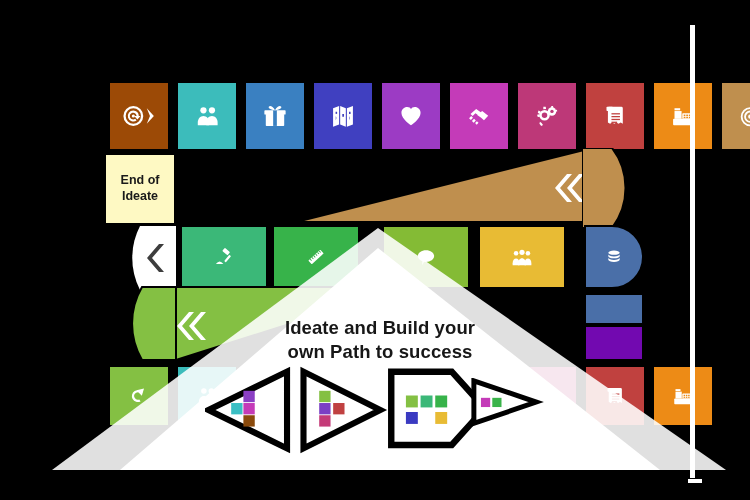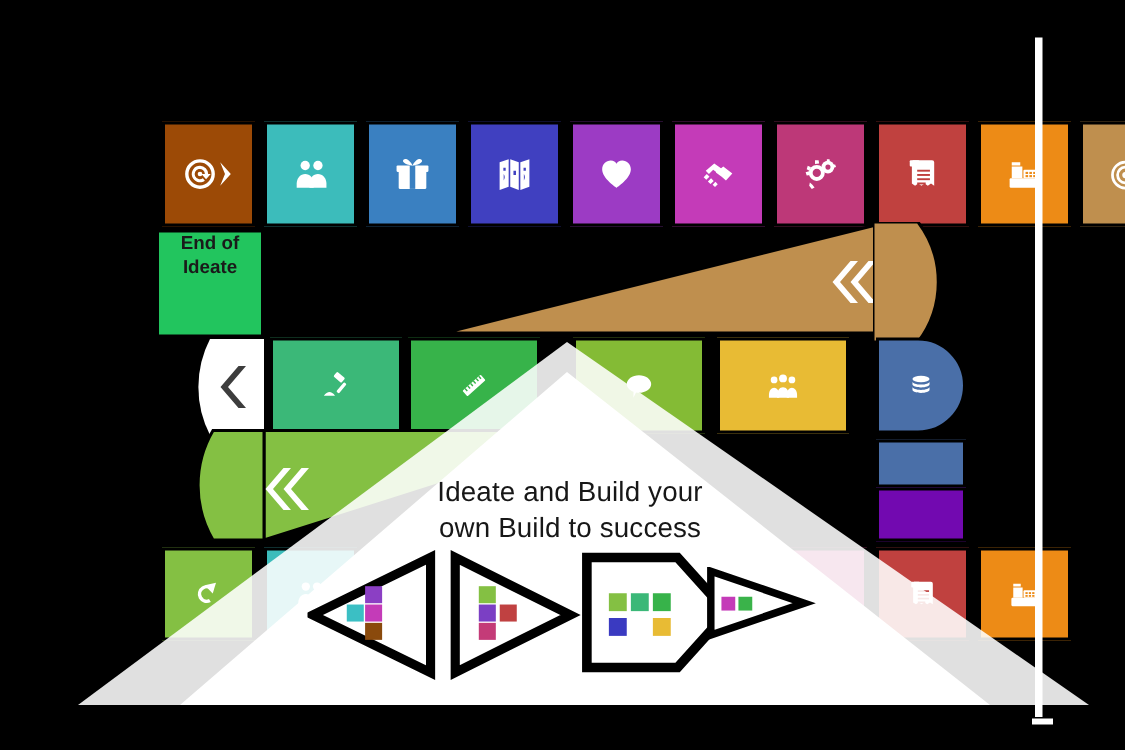--- a/index.html
+++ b/index.html
@@ -1,25 +1,25 @@
 <!DOCTYPE html>
 <html><head>
 <meta charset="utf-8">
 <style>
   html,body{margin:0;padding:0;background:#000;}
   body{width:750px;height:500px;overflow:hidden;font-family:"Liberation Sans",sans-serif;}
   #stage{position:relative;width:750px;height:500px;background:#000;}
   .tile{position:absolute;display:flex;align-items:center;justify-content:center;box-sizing:border-box;}
   .tile svg{display:block;}
-  .endsprint{position:absolute;background:#22c55e;display:flex;align-items:flex-start;justify-content:center;
+  .endsprint{position:absolute;background:#fef9c3;display:flex;align-items:center;justify-content:center;
     text-align:center;font-weight:bold;font-size:12.5px;color:#1a1a1a;line-height:1.25;}
   .capL{position:absolute;}
   .vline{position:absolute;background:#ffffff;}
   .bigtri{position:absolute;left:0;top:0;width:750px;height:500px;pointer-events:none;}
-  .center-text{position:absolute;text-align:center;font-weight:normal;font-size:18.5px;color:#171717;
+  .center-text{position:absolute;text-align:center;font-weight:bold;font-size:18.5px;color:#171717;
     line-height:1.32;letter-spacing:.1px;}
   .diamondwrap{position:absolute;}
 </style>
 </head>
 <body>
 
 <div id="stage">
 
   <div id="top-row">
       <div class="tile" style="left: 108px; top: 81px; width: 62px; height: 70px; background: rgb(156, 74, 6); border: 2px solid rgb(0, 0, 0);">
@@ -408,21 +408,21 @@
       </div>
     </div>
 
   <svg class="bigtri" viewBox="0 0 750 500">
     <polygon points="378,228 52,470 726,470" fill="#ffffff" fill-opacity="0.88"></polygon>
     <polygon points="378,248 120,470 660,470" fill="#ffffff"></polygon>
   </svg>
 
   <div class="center-text" style="left:255px;top:316px;width:250px;">
     <div>Ideate and Build your</div>
-    <div>own Build to success</div>
+    <div>own Path to success</div>
   </div>
 
   <div id="badges">
       <div class="diamondwrap" style="left: 205px; top: 362px; width: 96px; height: 96px;"><svg width="96" height="96" viewBox="0 0 110 96">
           <path d="M94,4 L94,92 L4,48 Z" fill="#fff" stroke="#000" stroke-width="7"></path>
           <rect x="30" y="40" width="13" height="13" fill="#3bbfc4"></rect>
           <rect x="44" y="26" width="13" height="13" fill="#8b3fc4"></rect>
           <rect x="44" y="40" width="13" height="13" fill="#c43bb8"></rect>
           <rect x="44" y="54" width="13" height="13" fill="#8a4a0c"></rect>
         </svg></div>

